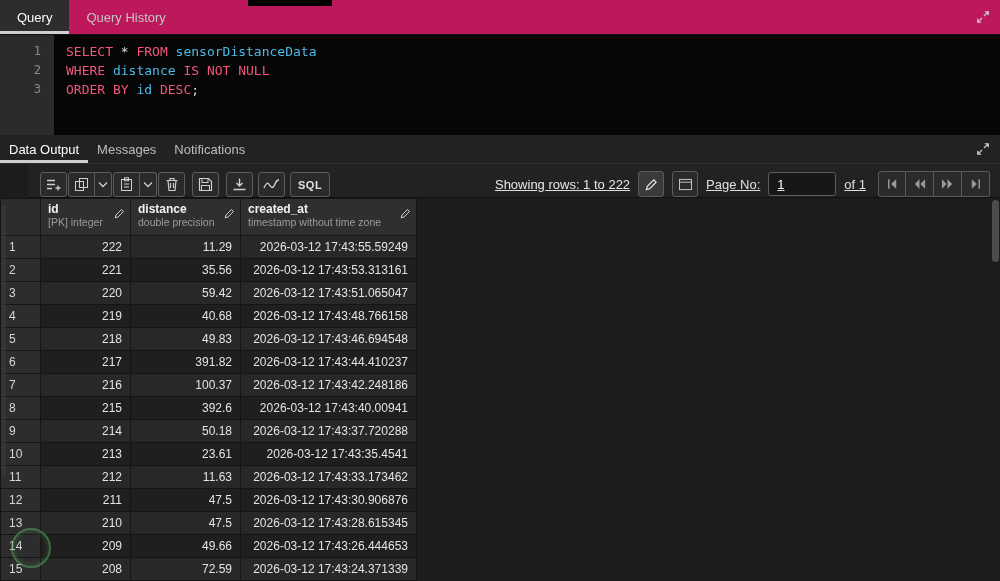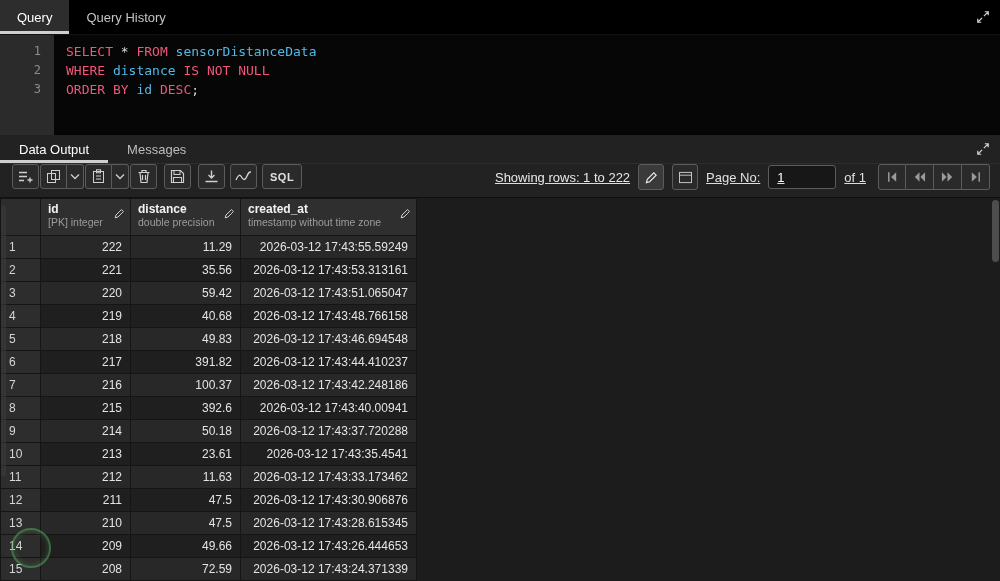--- a/index.html
+++ b/index.html
@@ -7,44 +7,44 @@
     width:1000px;height:581px;overflow:hidden;position:relative;
     background:#1c1c1c;color:#ddd;
     font-family:"Liberation Sans",sans-serif;
   }
   .app{display:flex;flex-direction:column;width:1000px;height:581px;position:relative;}
 
   
   .notch{position:absolute;left:248px;top:0;width:84px;height:6px;background:#000;z-index:40;}
 
   
-  .tabbar-top{height:34px;background:#000000;display:flex;align-items:stretch;border-bottom:1px solid #121212;flex:0 0 auto;}
+  .tabbar-top{height:34px;background:#be185d;display:flex;align-items:stretch;border-bottom:1px solid #121212;flex:0 0 auto;}
   .tab{padding:0 17px;display:flex;align-items:center;font-size:13px;color:#c4c4c4;cursor:pointer;}
   .tab.active{color:#fff;background:#2d2d2d;box-shadow:inset 0 -3px 0 #cfcfcf;}
   .expand-btn{margin-left:auto;width:34px;display:flex;align-items:center;justify-content:center;cursor:pointer;}
 
   
   .editor{height:100px;display:flex;background:#060606;flex:0 0 auto;}
   .gutter{width:54px;background:#2b2b2b;padding-top:7px;box-sizing:border-box;flex:0 0 auto;}
   .ln{height:19px;line-height:19px;text-align:right;padding-right:13px;color:#8c8c8c;
       font-family:"DejaVu Sans Mono",monospace;font-size:12px;}
   .code{padding:7px 0 0 12px;font-family:"DejaVu Sans Mono",monospace;font-size:13px;}
   .code-line{height:19px;line-height:19px;white-space:pre;}
   .tk-kw{color:var(--keyword,#f1567a);font-weight:normal;}
   .tk-id{color:var(--identifier,#4fb9e8);}
   .tk-df{color:#d8d8d8;}
 
   
   .tabbar-out{height:28px;background:#222;display:flex;align-items:stretch;border-bottom:1px solid #2e2e2e;flex:0 0 auto;}
-  .otab{padding:0 19px;display:flex;align-items:center;font-size:13px;color:#bdbdbd;cursor:pointer;}
+  .otab{padding:0 9px;display:flex;align-items:center;font-size:13px;color:#bdbdbd;cursor:pointer;}
   .otab.active{color:#fff;box-shadow:inset 0 -3px 0 #cfcfcf;}
 
   
-  .toolbar{height:33px;background:#222;display:flex;align-items:flex-start;padding:0 10px 0 12px;
-           border-bottom:1px solid #101010;flex:0 0 auto;gap:1px;}
+  .toolbar{height:33px;background:#222;display:flex;align-items:flex-end;padding:0 10px 0 12px;
+           border-bottom:1px solid #101010;flex:0 0 auto;gap:1px;margin-left:28px;}
   .btn-group{display:flex;}
   .tbtn{height:25px;min-width:27px;box-sizing:border-box;display:flex;align-items:center;justify-content:center;
         background:#2a2a2a;border:1px solid #5c5c5c;border-radius:3px;cursor:pointer;padding:0 4px;}
   .btn-group .tbtn{border-radius:0;}
   .btn-group .tbtn:first-child{border-radius:3px 0 0 3px;}
   .btn-group .tbtn:last-child{border-radius:0 3px 3px 0;border-left:0;}
   .tbtn.narrow{min-width:17px;padding:0 2px;}
   .sql-btn{font-size:11px;font-weight:bold;color:#e0e0e0;letter-spacing:.5px;padding:0 7px;}
   .tb-right{margin-left:auto;display:flex;align-items:center;gap:8px;text-decoration:underline;}
   .rows-info{font-size:13px;color:#e8e8e8;white-space:nowrap;}
@@ -117,20 +117,21 @@
     <div class="code" id="code">
         <div class="code-line"><span class="tk-kw">SELECT</span><span class="tk-df"> </span><span class="tk-df">*</span><span class="tk-df"> </span><span class="tk-kw">FROM</span><span class="tk-df"> </span><span class="tk-id">sensorDistanceData</span></div>
         <div class="code-line"><span class="tk-kw">WHERE</span><span class="tk-df"> </span><span class="tk-id">distance</span><span class="tk-df"> </span><span class="tk-kw">IS</span><span class="tk-df"> </span><span class="tk-kw">NOT</span><span class="tk-df"> </span><span class="tk-kw">NULL</span></div>
         <div class="code-line"><span class="tk-kw">ORDER</span><span class="tk-df"> </span><span class="tk-kw">BY</span><span class="tk-df"> </span><span class="tk-id">id</span><span class="tk-df"> </span><span class="tk-kw">DESC</span><span class="tk-df">;</span></div>
       </div>
   </div>
 
   <div class="tabbar-out">
     <div class="otab active">Data Output</div>
     <div class="otab">Messages</div>
+    <div class="otab">Notifications</div>
     <div class="expand-btn">
       <span>
         <svg class="icon-svg" width="14" height="14" viewBox="0 0 16 16">
             <path d="M10 2h4v4M14 2L9 7M6 14H2v-4M2 14l5-5" stroke="#cfcfcf" stroke-width="1.4" fill="none"></path>
           </svg>
       </span>
     </div>
   </div>
 
   <div class="toolbar">

